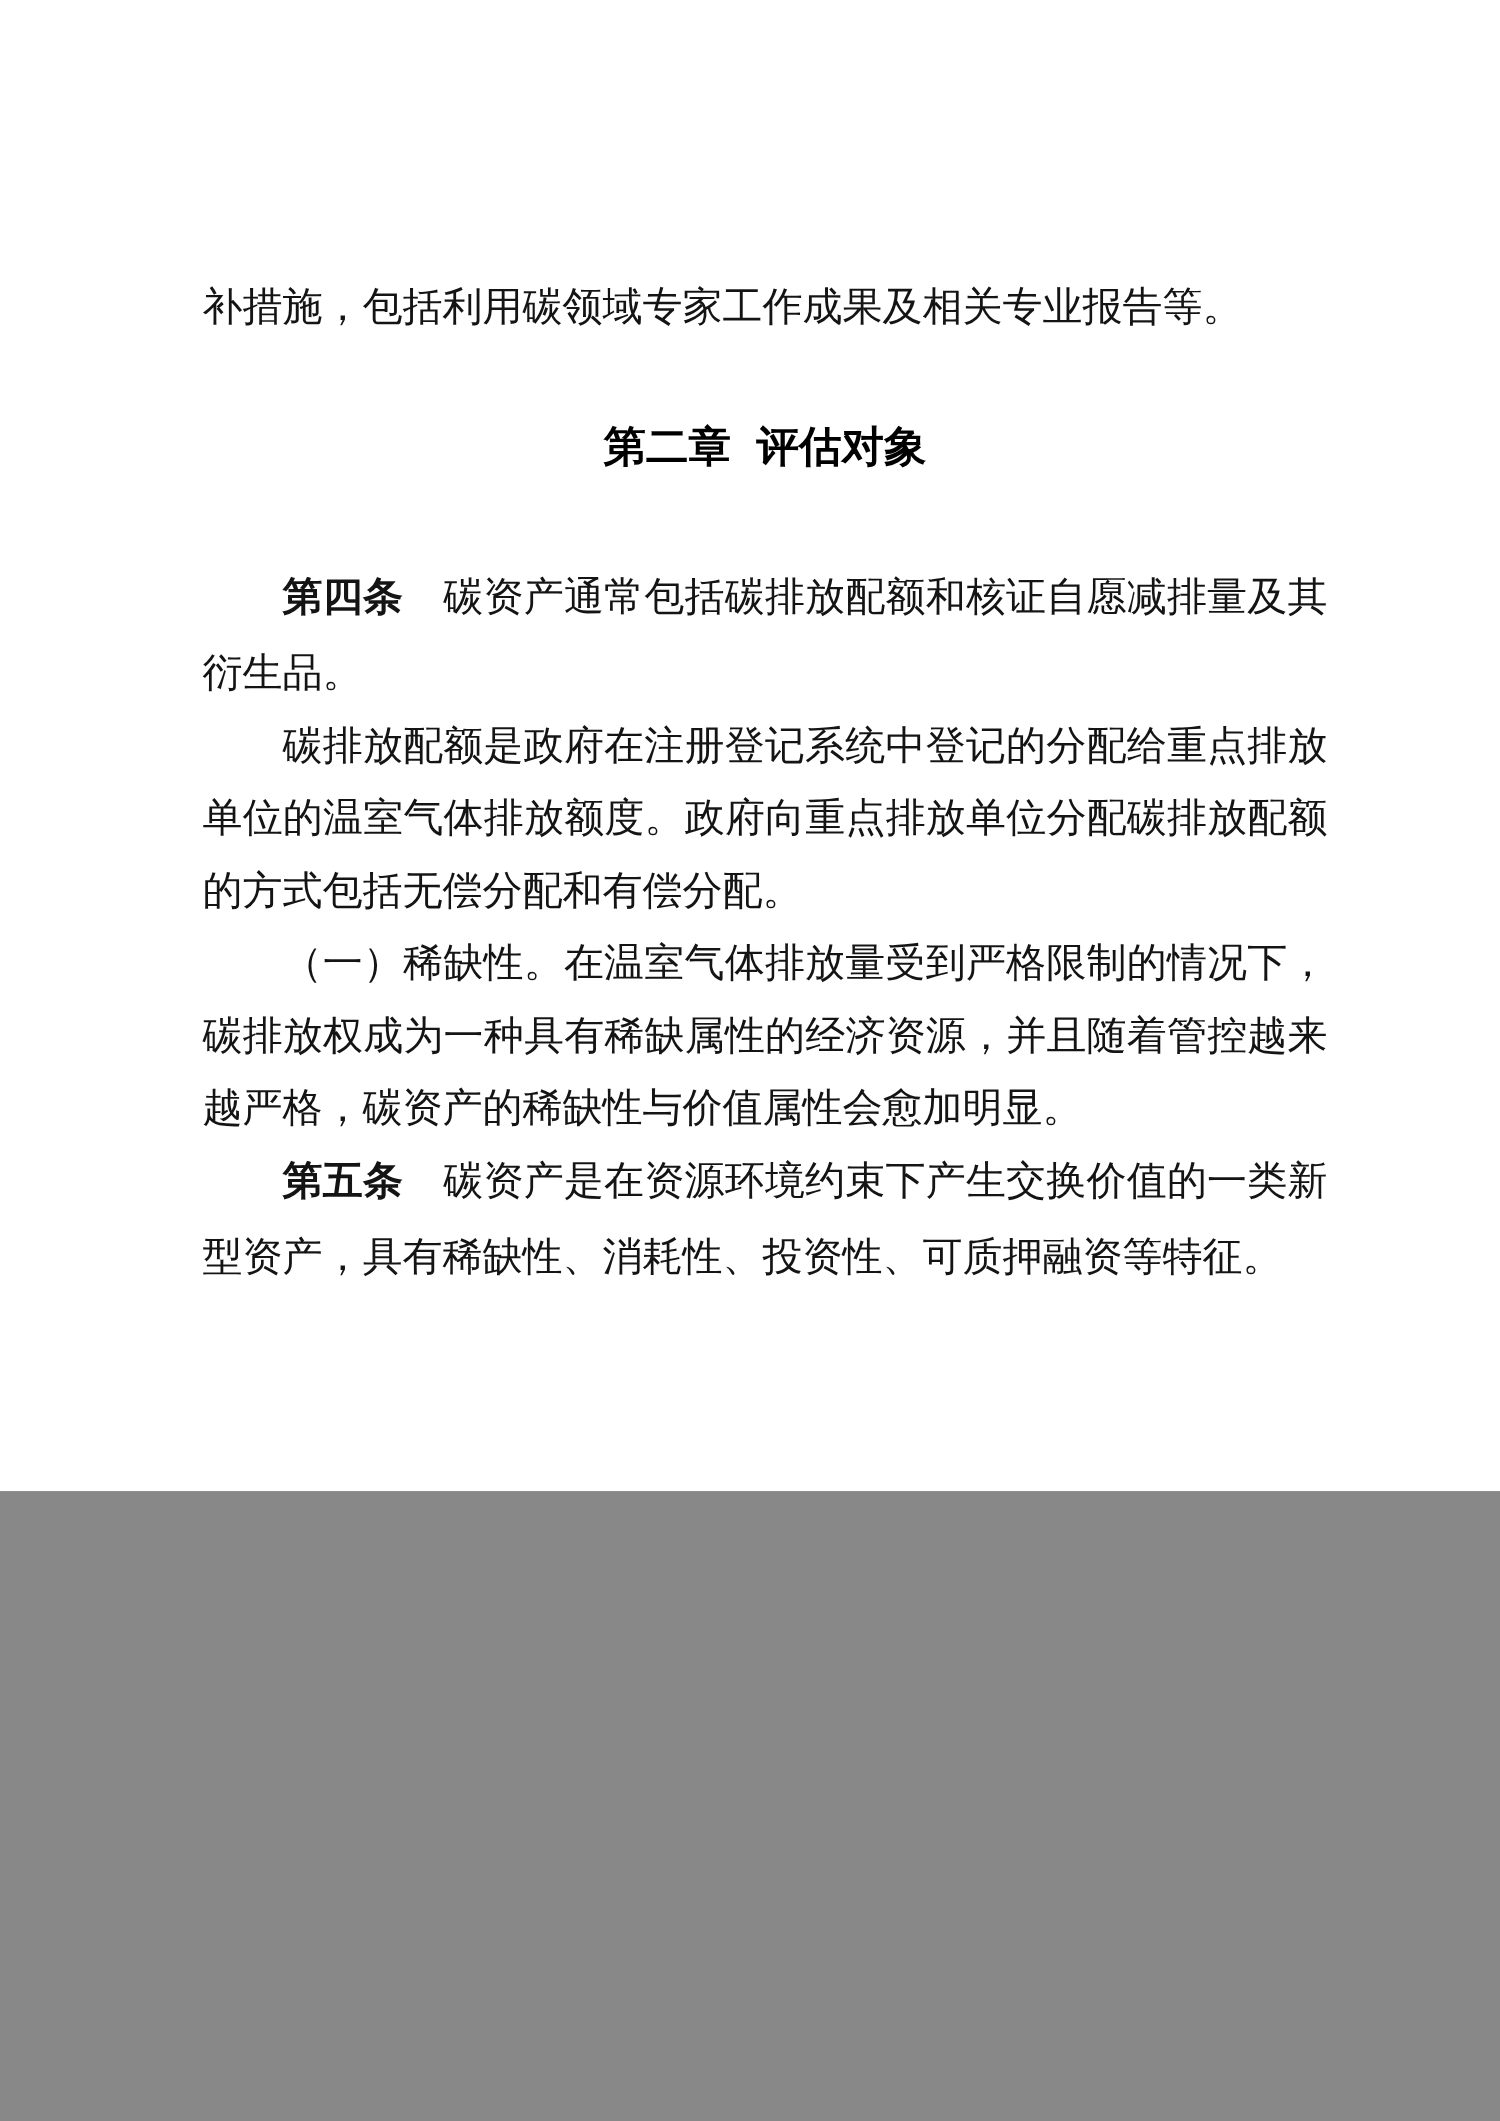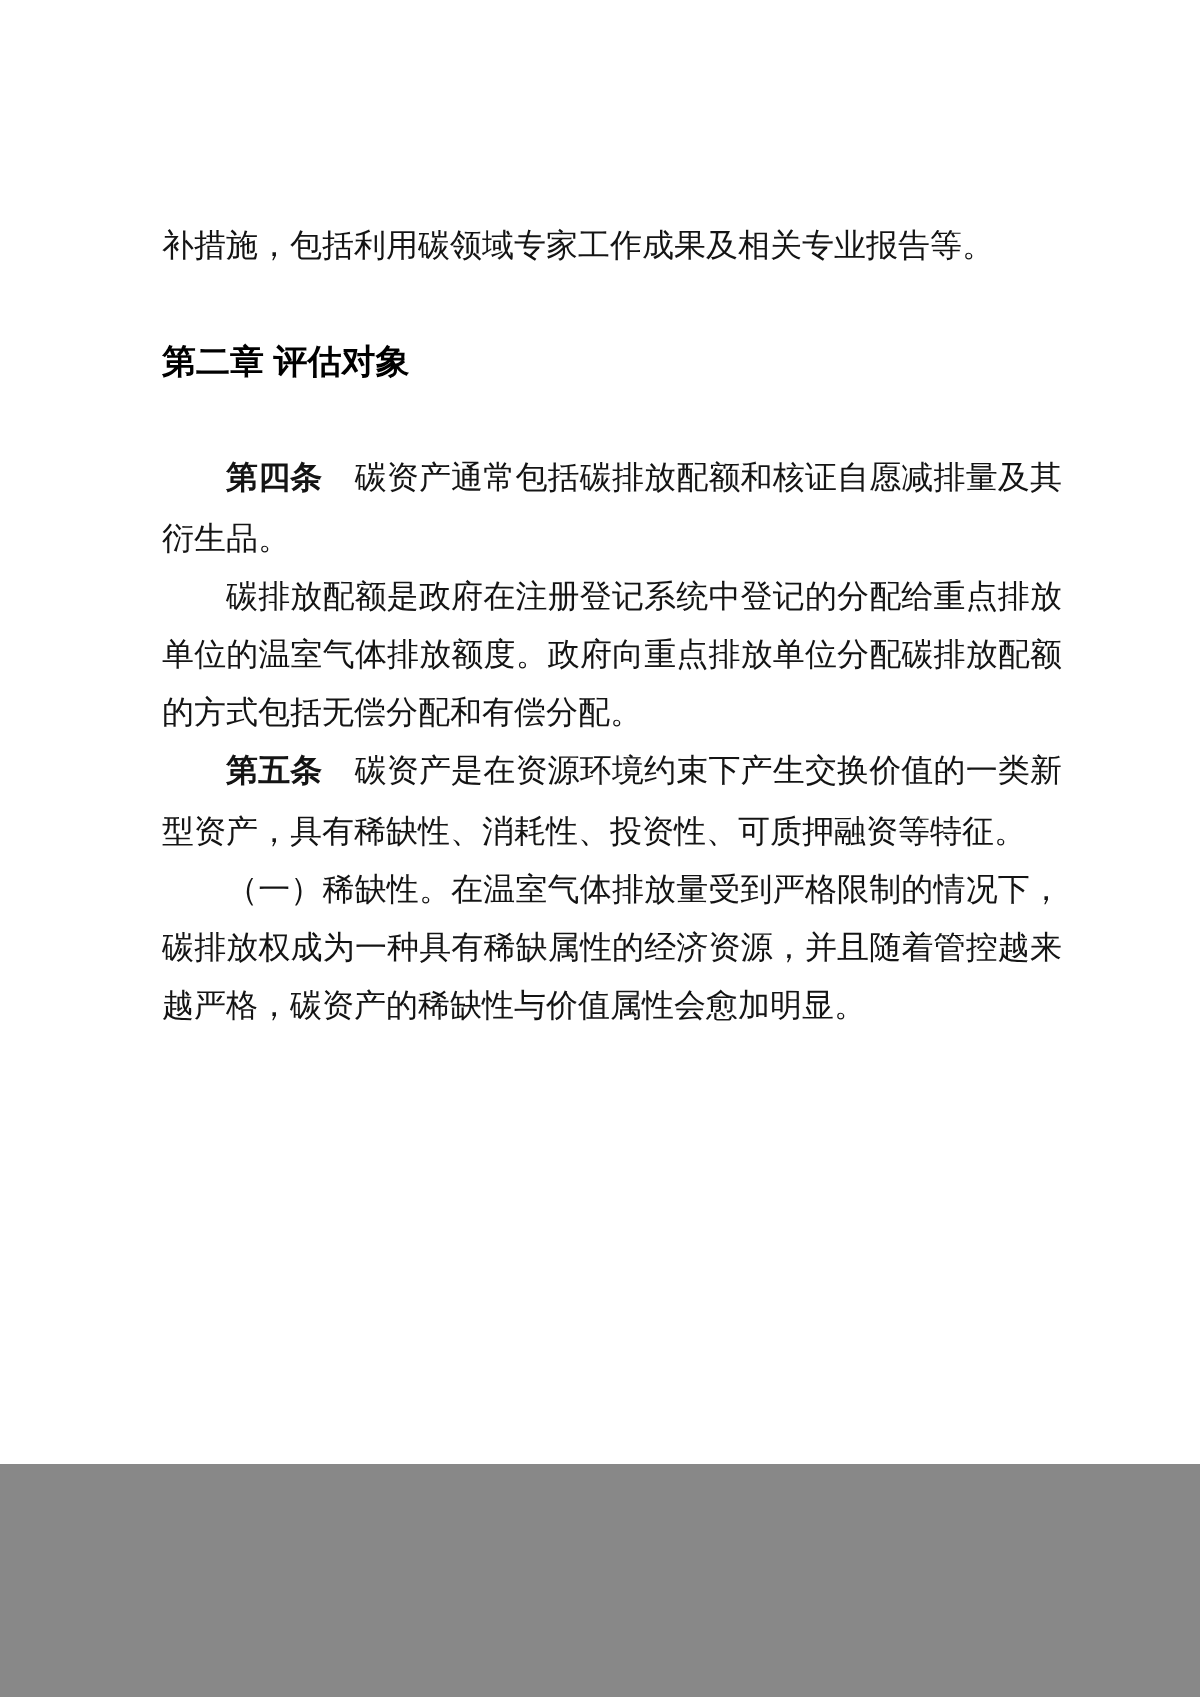--- a/index.html
+++ b/index.html
@@ -4,21 +4,21 @@
 <title>Document Page</title>
 <style>
   html, body {
     margin: 0;
     padding: 0;
     background: #888;
   }
   .page {
     position: relative;
     width: 1200px;
-    height: 1464px;
+    height: 1193px;
     margin: 0 auto;
     background: #ffffff;
     overflow: hidden;
   }
   .text-block {
     position: absolute;
     left: 162px;
     top: 216px;
     width: 900px;
     font-family: "Liberation Serif", "DejaVu Serif", serif;
@@ -32,25 +32,25 @@
     margin: 0;
     padding: 0;
     text-indent: 2em;
   }
   .para.no-indent {
     text-indent: 0;
   }
   .chapter {
     margin: 58px 0;
     padding: 0;
-    font-family: Liberation Sans, sans-serif;
+    font-family: Liberation Mono, monospace;
     font-size: 34px;
     font-weight: 700;
     line-height: 58px;
-    text-align: left;
+    text-align: center;
     text-indent: 0;
     color: #000000;
   }
   .article-label {
     font-weight: 700;
     font-family: Liberation Mono, monospace;
     font-size: 32px;
   }
   .page-footer {
     position: absolute;
@@ -71,22 +71,22 @@
 
     <p class="para no-indent"><span>补措施，包括利用碳领域专家工作成果及相关专业报告等。</span></p>
 
     <h2 class="chapter">第二章 评估对象</h2>
 
     <p class="para"><span class="article-label">第四条　</span><span>碳资产通常包括碳排放配额和核证自愿减排量及其衍生品。</span></p>
 
     <p class="para"><span>碳排放配额是政府在注册登记系统中登记的分配给重点排放单位的温室气体排放额度。政府向重点排放单位分配碳排放配额的方式包括无偿分配和有偿分配。</span></p>
 
 
+    <p class="para"><span>（一）稀缺性。在温室气体排放量受到严格限制的情况下，碳排放权成为一种具有稀缺属性的经济资源，并且随着管控越来越严格，碳资产的稀缺性与价值属性会愈加明显。</span></p>
+
     <p class="para"><span class="article-label">第五条　</span><span>碳资产是在资源环境约束下产生交换价值的一类新型资产，具有稀缺性、消耗性、投资性、可质押融资等特征。</span></p>
-
-    <p class="para"><span>（一）稀缺性。在温室气体排放量受到严格限制的情况下，碳排放权成为一种具有稀缺属性的经济资源，并且随着管控越来越严格，碳资产的稀缺性与价值属性会愈加明显。</span></p>
 
 
 
   </div>
 
   <div class="page-footer">— 2 —</div>
 </div>
 
 </body></html>

